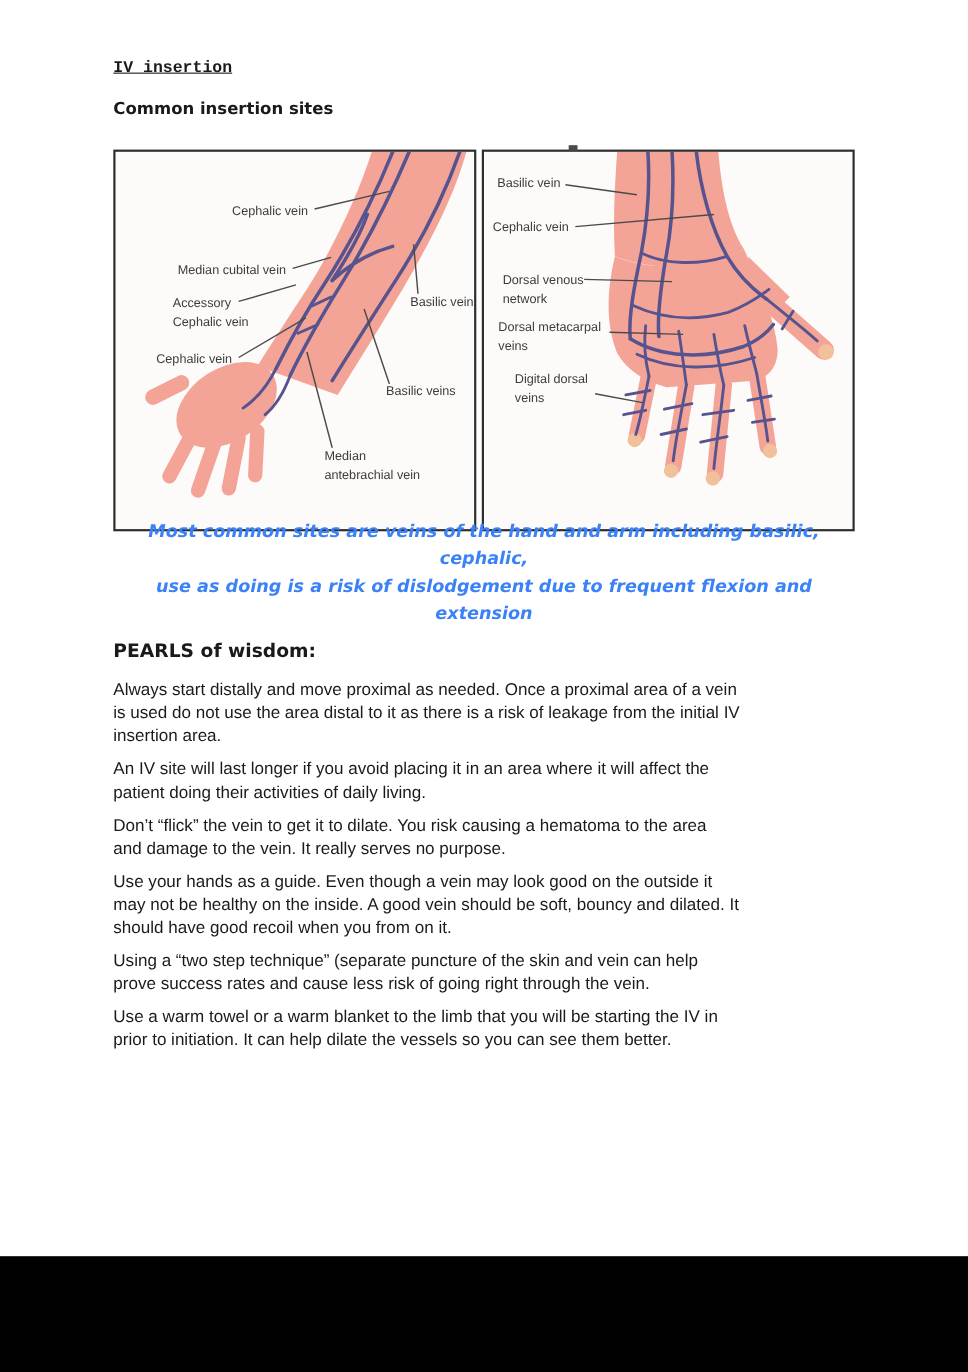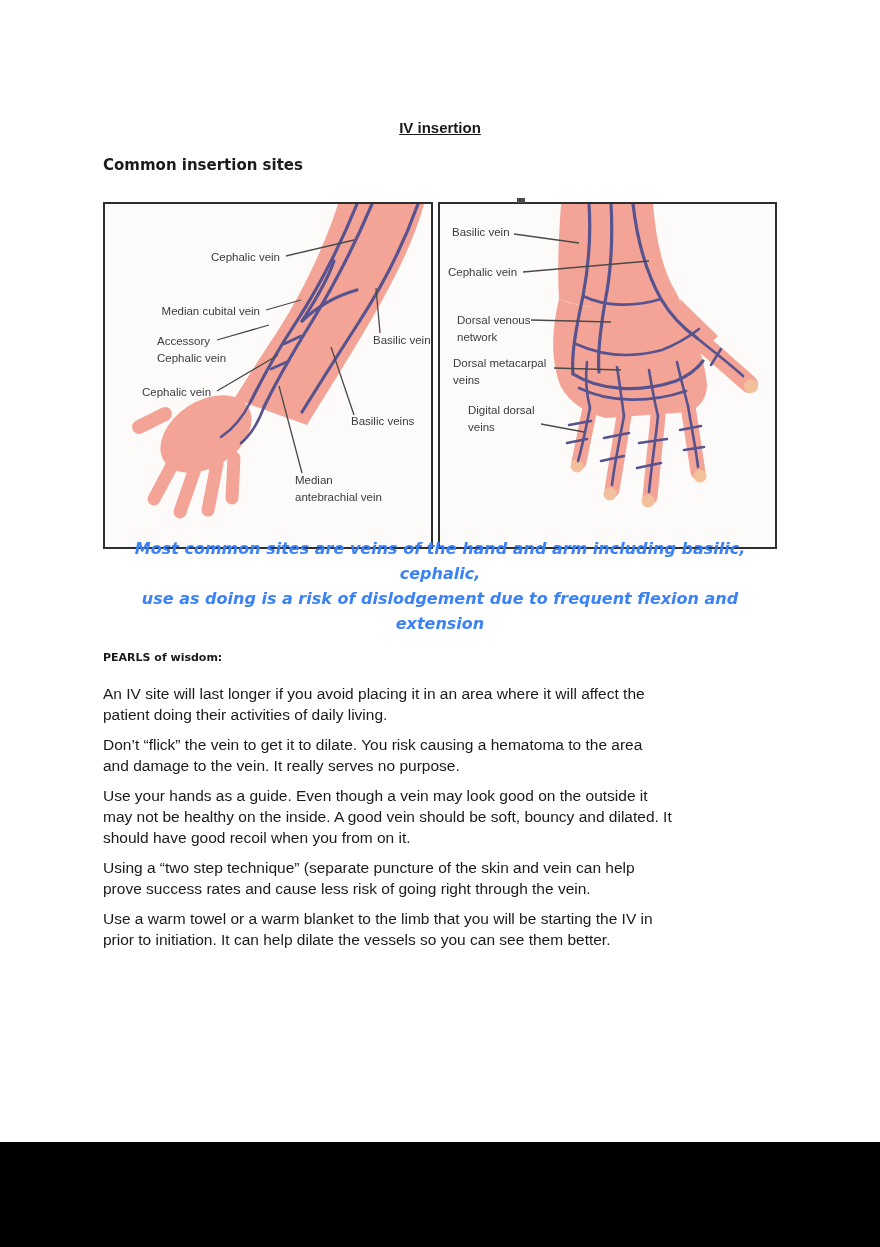--- a/index.html
+++ b/index.html
@@ -1,35 +1,35 @@
 <!DOCTYPE html>
 <html><head>
 <meta charset="utf-8">
 <style>
   html,body{margin:0;padding:0;}
   body{
     width:880px;height:1247px;background:#ffffff;position:relative;overflow:hidden;
     font-family:"Liberation Sans",sans-serif;color:#1a1a1a;
   }
   .content{position:absolute;left:103px;top:0;width:674px;}
-  .doc-title{margin:0;padding-top:119px;text-align:center;
-    font-family:Liberation Sans, sans-serif;font-weight:bold;font-size:15px;line-height:18px;}
+  .doc-title{margin:0;padding-top:53px;
+    font-family:Liberation Mono, monospace;font-weight:bold;font-size:15px;line-height:18px;}
   .doc-title span{text-decoration:underline;}
   .section-heading{margin:19px 0 12px 0;
     font-family:"DejaVu Sans",sans-serif;font-weight:bold;font-size:15px;line-height:18px;}
   .figure{margin-top:28px;height:347px;display:flex;gap:5px;position:relative;}
   .panel{box-sizing:border-box;border:2px solid #2e2e2e;background:#fcfbfa;height:347px;overflow:hidden;}
   .panel-left{width:336px;}
   .panel-right{width:346px;}
   .top-tick{position:absolute;top:-4px;left:414px;width:8px;height:5px;background:#4a4a4a;}
   .fig-caption{margin-top:-13px;text-align:center;position:relative;
     font-family:"DejaVu Sans",sans-serif;font-weight:bold;font-style:italic;
     font-size:16px;line-height:25px;color:#3b82f6;}
   .pearls-heading{margin:13px 0 16px 0;
-    font-family:"DejaVu Sans",sans-serif;font-weight:bold;font-size:11px;line-height:18px;}
+    font-family:"DejaVu Sans",sans-serif;font-weight:bold;font-size:17px;line-height:18px;}
   .paras{margin-top:12px;}
   .body-par{margin:0 0 9px 0;font-size:15.5px;line-height:21px;white-space:pre-line;}
   .footer-band{position:absolute;left:0;top:1142px;width:880px;height:105px;background:#010101;}
   svg text{font-family:"Liberation Sans",sans-serif;font-size:11.5px;fill:#3c3c3c;}
   .vein{stroke:#57538f;stroke-width:3.2;fill:none;stroke-linecap:round;stroke-linejoin:round;}
   .vein-thin{stroke:#57538f;stroke-width:2.6;fill:none;stroke-linecap:round;}
   .leader{stroke:#4a4a4a;stroke-width:1.3;fill:none;}
   .skin{fill:#f4a496;}
   .skinstroke{stroke:#f4a496;fill:none;stroke-linecap:round;}
 </style>
@@ -156,20 +156,23 @@
   </div>
 
   <div class="fig-caption">
     <div>Most common sites are veins of the hand and arm including basilic, cephalic,</div>
     <div>use as doing is a risk of dislodgement due to frequent flexion and extension</div>
   </div>
 
   <h3 class="pearls-heading">PEARLS of wisdom:</h3>
 
   <div class="paras">
+      <p class="body-par"> Always start distally and move proximal as needed. Once a proximal area of a vein
+is used do not use the area distal to it as there is a risk of leakage from the initial IV
+insertion area.</p>
       <p class="body-par">An IV site will last longer if you avoid placing it in an area where it will affect the
 patient doing their activities of daily living.</p>
       <p class="body-par">Don’t “flick” the vein to get it to dilate.  You risk causing a hematoma to the area
 and damage to the vein.  It really serves no purpose.</p>
       <p class="body-par">Use your hands as a guide.  Even though a vein may look good on the outside it
 may not be healthy on the inside. A good vein should be soft, bouncy and dilated. It
 should have good recoil when you from on it.</p>
       <p class="body-par">Using a “two step technique” (separate puncture of the skin and vein can help
 prove success rates and cause less risk of going right through the vein.</p>
       <p class="body-par">Use a warm towel or a warm blanket to the limb that you will be starting the IV in

